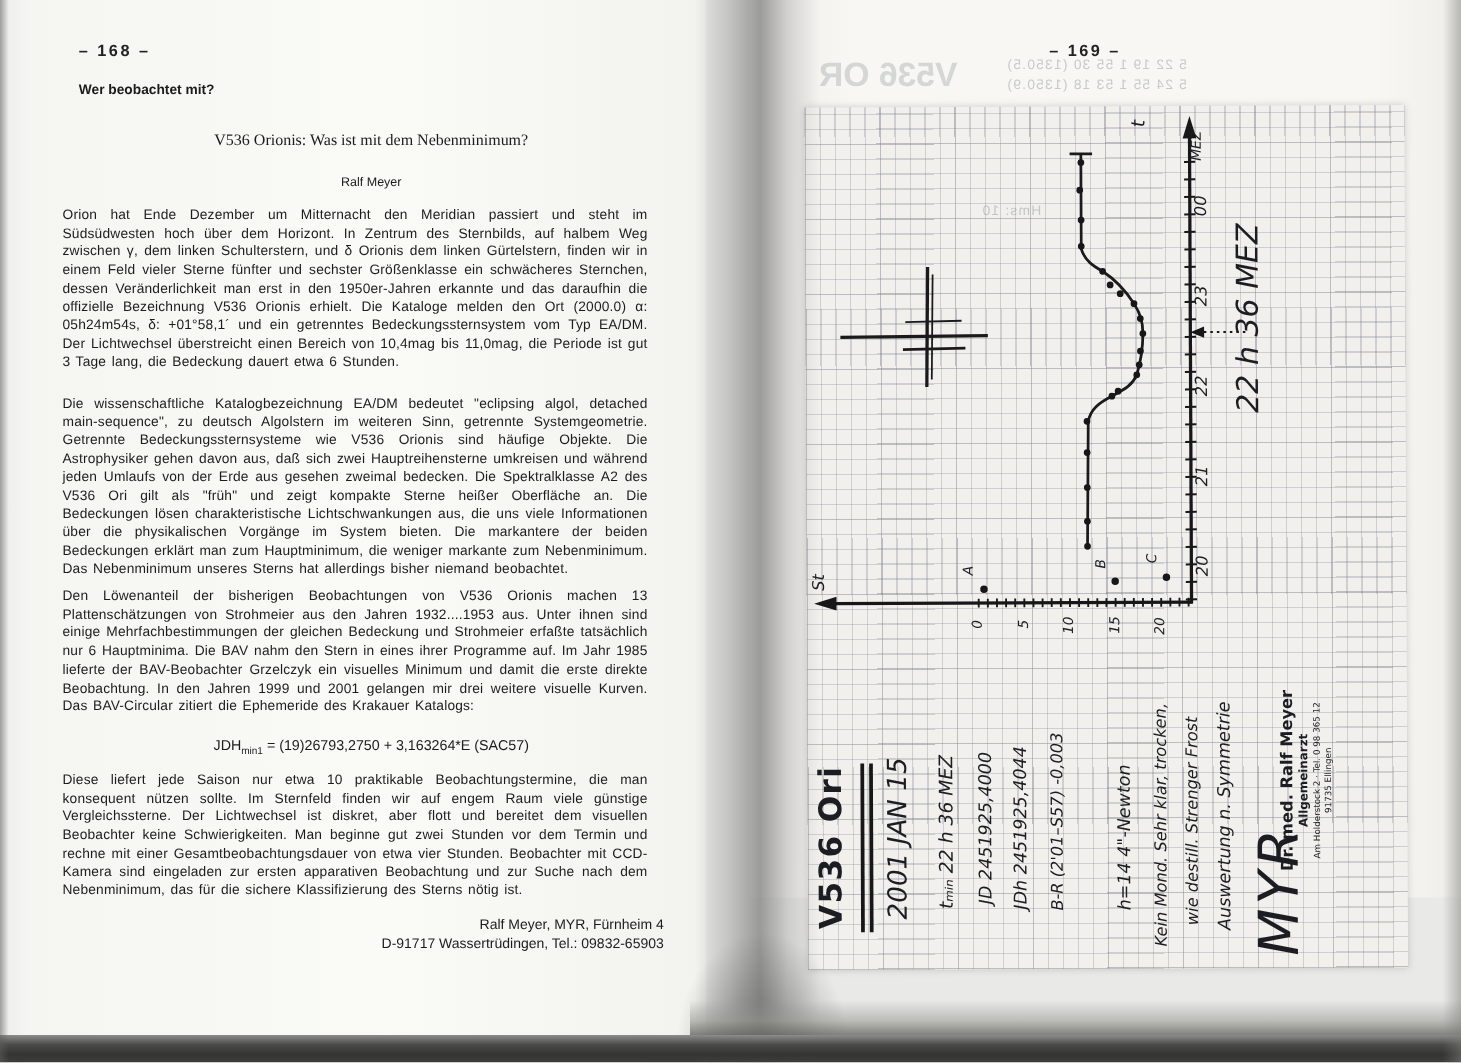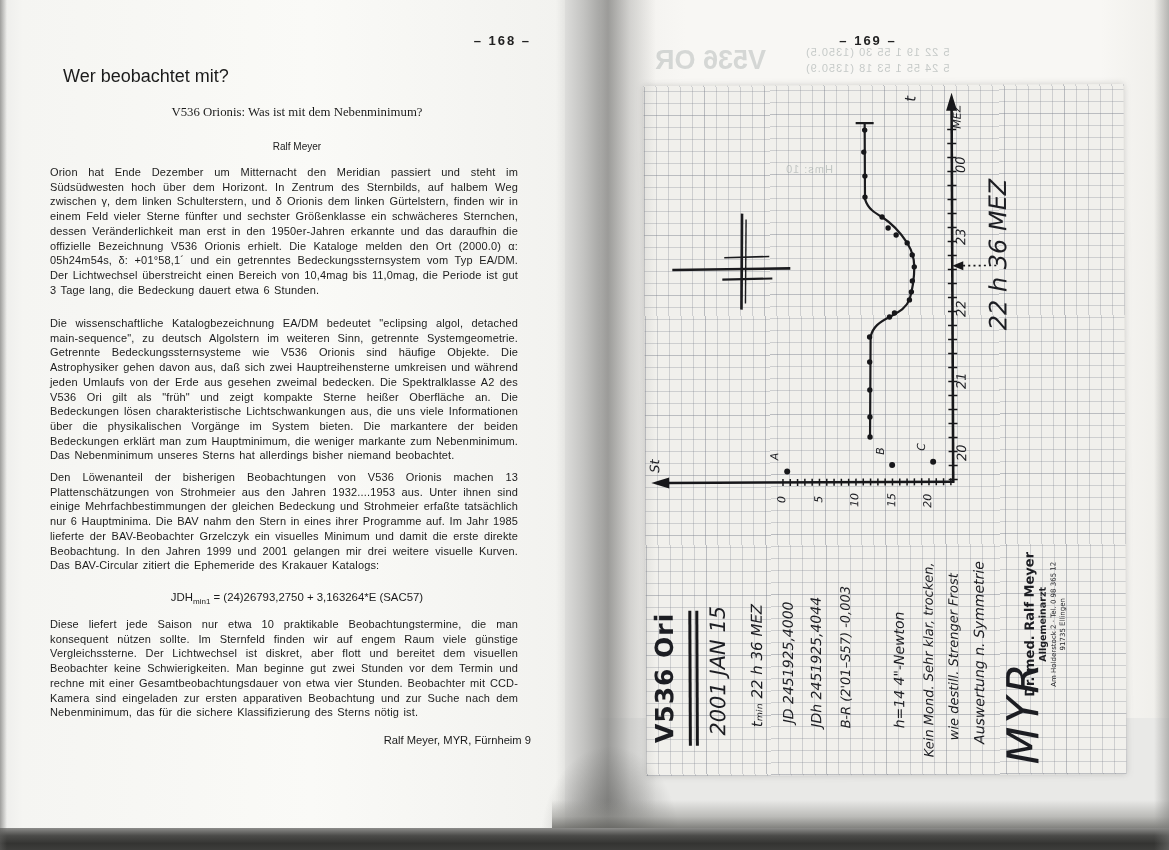--- a/index.html
+++ b/index.html
@@ -20,21 +20,21 @@
     background:linear-gradient(180deg,#8d8d8b 0,#4b4b49 35%,#343432 70%,#3e3e3c 100%);}
   .bottom-shelf{position:absolute;left:552px;top:800px;width:617px;height:30px;
     background:linear-gradient(180deg,rgba(150,150,146,0) 0,rgba(150,150,146,.55) 55%,rgba(100,100,96,.85) 100%);}
   .edge-left{position:absolute;left:0;top:0;width:7px;height:850px;
     background:linear-gradient(90deg,rgba(95,95,93,.55),rgba(95,95,93,0));}
   .edge-right{position:absolute;left:1154px;top:0;width:15px;height:850px;
     background:linear-gradient(90deg,rgba(130,130,128,0),rgba(125,125,123,.5));}
   
   .pl-block{position:absolute;color:#1b1b1b;}
   .pageno{font-size:13px;letter-spacing:2px;font-weight:bold;color:#222;}
-  .kicker{font-size:18px;}
+  .kicker{font-size:11px;font-weight:bold;}
   .title{font-size:12.8px;}
   .author{font-size:10px;}
   .bodytext{position:absolute;left:50px;width:468px;margin:0;font-size:11px;line-height:14.7px;
     text-align:justify;color:#1c1c1c;letter-spacing:.15px;word-spacing:1.2px;}
   .formula{font-size:11.4px;}
   .formula sub{font-size:8px;}
   .sig{font-size:11.2px;line-height:15px;text-align:right;}
   
   .pr-pageno{position:absolute;left:188px;top:33px;width:160px;text-align:center;
     font-size:13px;letter-spacing:2px;font-weight:bold;color:#222;}
@@ -51,41 +51,42 @@
       repeating-linear-gradient(90deg,rgba(105,110,125,.20) 0 1px,transparent 1px 60px);
     box-shadow:0 0 6px rgba(120,120,118,.35);}
   svg text{fill:#1c1d22;font-family:"DejaVu Sans",sans-serif;}
 </style>
 </head>
 <body>
 
 <div id="scan">
 
   <div class="page-left">
-    <div class="pl-block pageno" style="left:63px;top:33px;width:468px;text-align:right;">–  168  –</div>
+    <div class="pl-block pageno" style="left:63px;top:33px;width:468px;text-align:left;">–  168  –</div>
 
     <div class="pl-block kicker" style="left:63px;top:66px;">Wer beobachtet mit?</div>
 
     <div class="pl-block title" style="left:63px;top:105px;width:468px;text-align:center;font-family:Liberation Serif, serif;">V536 Orionis: Was ist mit dem Nebenminimum?</div>
 
     <div class="pl-block author" style="left:63px;top:141px;width:468px;text-align:center;">Ralf Meyer</div>
 
     <p class="bodytext" style="top:165px;">Orion hat Ende Dezember um Mitternacht den Meridian passiert und steht im Südsüdwesten hoch über dem Horizont. In Zentrum des Sternbilds, auf halbem Weg zwischen γ, dem linken Schulterstern, und δ Orionis dem linken Gürtelstern, finden wir in einem Feld vieler Sterne fünfter und sechster Größenklasse ein schwächeres Sternchen, dessen Veränderlichkeit man erst in den 1950er-Jahren erkannte und das daraufhin die offizielle Bezeichnung V536 Orionis erhielt. Die Kataloge melden den Ort (2000.0) α: 05h24m54s, δ: +01°58,1´ und ein getrenntes Bedeckungssternsystem vom Typ EA/DM. Der Lichtwechsel überstreicht einen Bereich von 10,4mag bis 11,0mag, die Periode ist gut 3 Tage lang, die Bedeckung dauert etwa 6 Stunden.</p>
     <p class="bodytext" style="top:316px;">Die wissenschaftliche Katalogbezeichnung EA/DM bedeutet "eclipsing algol, detached main-sequence", zu deutsch Algolstern im weiteren Sinn, getrennte Systemgeometrie. Getrennte Bedeckungssternsysteme wie V536 Orionis sind häufige Objekte. Die Astrophysiker gehen davon aus, daß sich zwei Hauptreihensterne umkreisen und während jeden Umlaufs von der Erde aus gesehen zweimal bedecken. Die Spektralklasse A2 des V536 Ori gilt als "früh" und zeigt kompakte Sterne heißer Oberfläche an. Die Bedeckungen lösen charakteristische Lichtschwankungen aus, die uns viele Informationen über die physikalischen Vorgänge im System bieten. Die markantere der beiden Bedeckungen erklärt man zum Hauptminimum, die weniger markante zum Nebenminimum. Das Nebenminimum unseres Sterns hat allerdings bisher niemand beobachtet.</p>
     <p class="bodytext" style="top:470px;">Den Löwenanteil der bisherigen Beobachtungen von V536 Orionis machen 13 Plattenschätzungen von Strohmeier aus den Jahren 1932....1953 aus. Unter ihnen sind einige Mehrfachbestimmungen der gleichen Bedeckung und Strohmeier erfaßte tatsächlich nur 6 Hauptminima. Die BAV nahm den Stern in eines ihrer Programme auf. Im Jahr 1985 lieferte der BAV-Beobachter Grzelczyk ein visuelles Minimum und damit die erste direkte Beobachtung. In den Jahren 1999 und 2001 gelangen mir drei weitere visuelle Kurven. Das BAV-Circular zitiert die Ephemeride des Krakauer Katalogs:</p>
 
     <div class="pl-block formula" style="left:63px;top:591px;width:468px;text-align:center;">
       <span>JDH</span><sub>min1</sub>
-      <span>= (24)26793,2750 + 3,163264*E  (SAC57)</span>
+      <span>= (19)26793,2750 + 3,163264*E  (SAC57)</span>
     </div>
 
     <p class="bodytext" style="top:617px;">Diese liefert jede Saison nur etwa 10 praktikable Beobachtungstermine, die man konsequent nützen sollte. Im Sternfeld finden wir auf engem Raum viele günstige Vergleichssterne. Der Lichtwechsel ist diskret, aber flott und bereitet dem visuellen Beobachter keine Schwierigkeiten. Man beginne gut zwei Stunden vor dem Termin und rechne mit einer Gesamtbeobachtungsdauer von etwa vier Stunden. Beobachter mit CCD-Kamera sind eingeladen zur ersten apparativen Beobachtung und zur Suche nach dem Nebenminimum, das für die sichere Klassifizierung des Sterns nötig ist.</p>
 
     <div class="pl-block sig" style="left:63px;top:733px;width:468px;">
-      <div>Ralf Meyer, MYR, Fürnheim 9</div>
+      <div>Ralf Meyer, MYR, Fürnheim 4</div>
+      <div>D-91717 Wassertrüdingen, Tel.: 09832-65903</div>
     </div>
   </div>
 
   <div class="page-right">
     <div class="pr-pageno">–  169  –</div>
 
     <div class="bleed bleed-obj" style="left:55px;top:45px;">V536 OR</div>
     <div class="bleed bleed-num" style="left:205px;top:46px;">5 22 19      1 55 30 (1350.5)</div>
     <div class="bleed bleed-num" style="left:205px;top:62px;">5 24 55      1 53 18 (1350.9)</div>
     <div class="bleed bleed-num" style="left:185px;top:163px;z-index:3;">Hms: 10</div>

